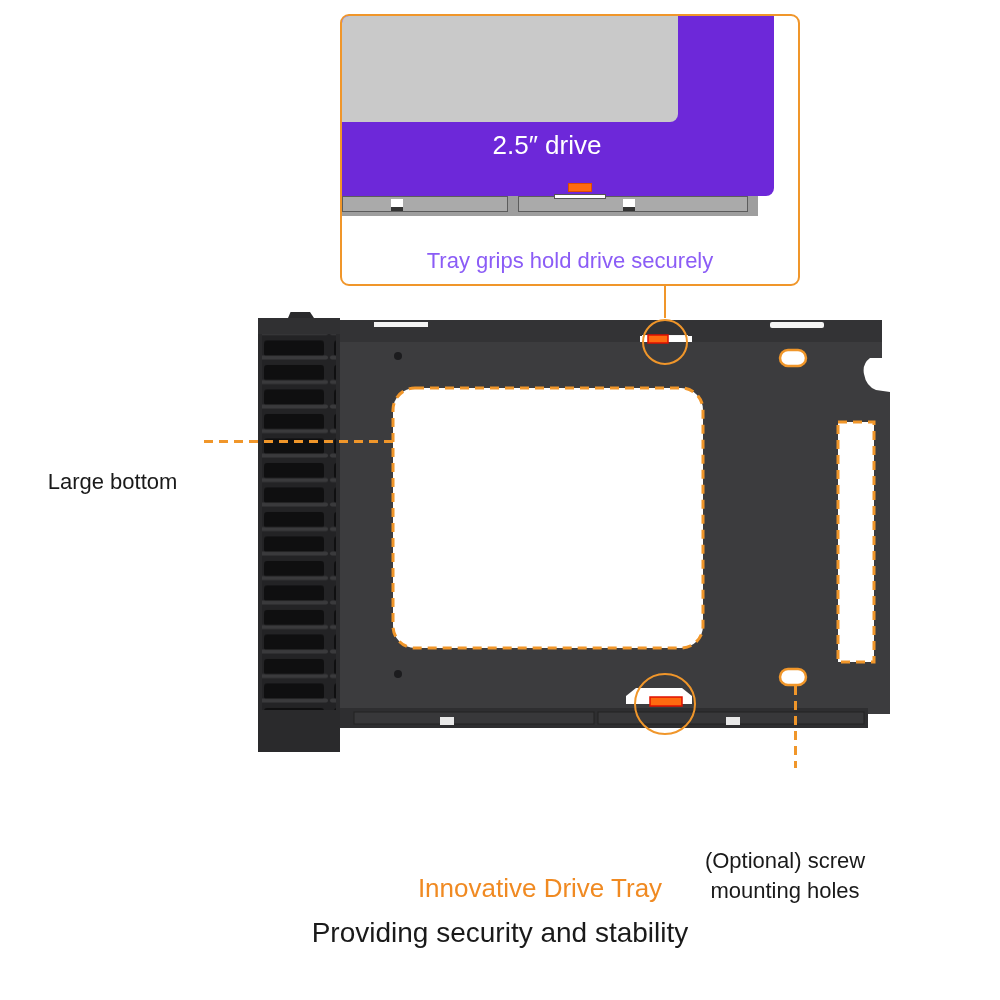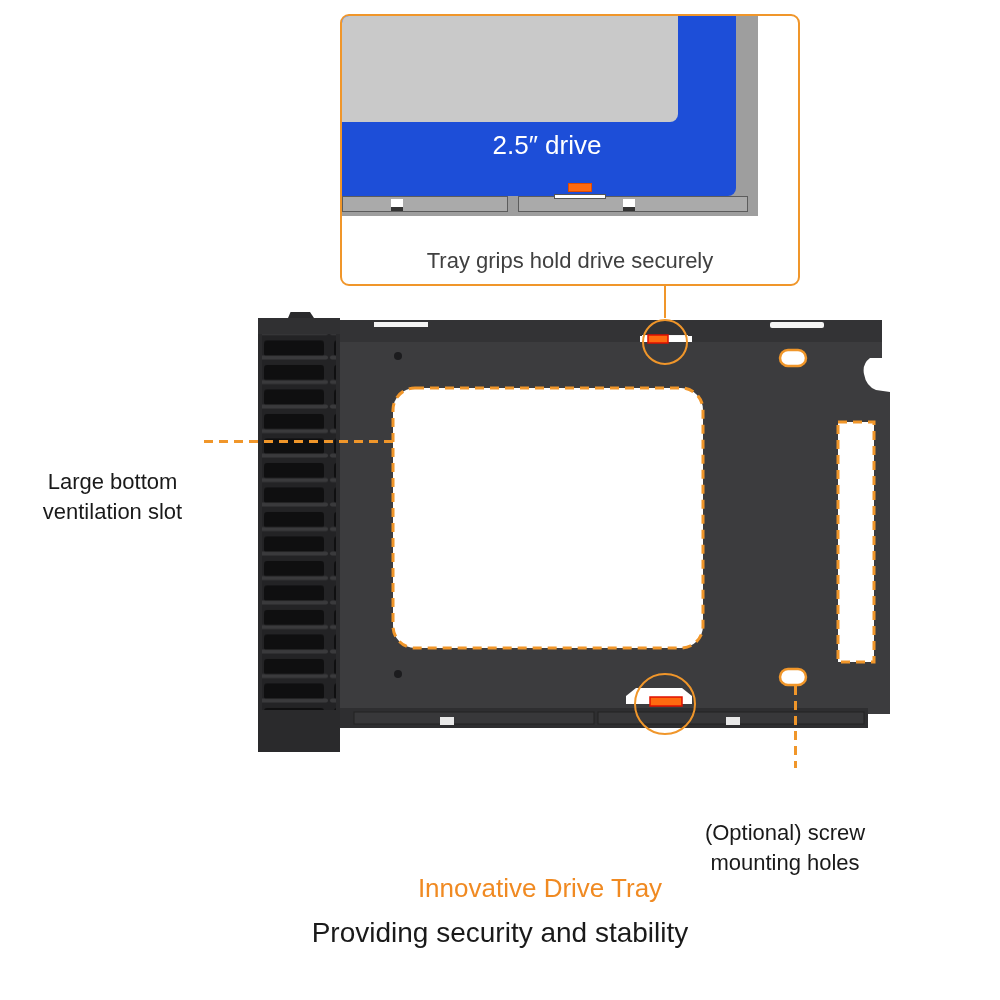--- a/index.html
+++ b/index.html
@@ -1,38 +1,38 @@
 <!DOCTYPE html>
 <html><head>
 <meta charset="utf-8">
 <style>
   html, body { margin:0; padding:0; background:#ffffff; }
   body { width:1000px; height:1000px; position:relative; overflow:hidden; font-family:"Liberation Sans", sans-serif; }
   .abs { position:absolute; }
   
   #callout { left:340px; top:14px; width:460px; height:272px; border:2px solid #f0962a; border-radius:9px; box-sizing:border-box; overflow:hidden; background:#fff; }
   #drive-outer { position:absolute; left:0; top:0; width:416px; height:200px; background:#9e9e9e; }
-  #drive-body { position:absolute; left:0; top:0; width:394px; height:180px; background:#1d4ed8; border-bottom-right-radius:8px; }
+  #drive-body { position:absolute; left:0; top:0; width:432px; height:180px; background:#6d28d9; border-bottom-right-radius:8px; }
   #drive-label-area { position:absolute; left:0; top:0; width:336px; height:106px; background:#c9c9c9; border-bottom-right-radius:8px; }
   #drive-text { position:absolute; left:0; width:410px; top:114px; text-align:center; color:#ffffff; font-size:26px; }
   .rail { position:absolute; top:180px; height:16px; background:#aaaaaa; border:1px solid #5c5c5c; box-sizing:border-box; }
   .rail-tab { position:absolute; width:12px; height:12px; background:#fff; border-bottom:4px solid #333; box-sizing:border-box; }
   #grip-top { position:absolute; left:226px; top:167px; width:24px; height:9px; background:#ff6a10; border:1px solid #e04a00; box-sizing:border-box; }
   #grip-slot { position:absolute; left:212px; top:178px; width:52px; height:5px; background:#fff; border:1px solid #555; box-sizing:border-box; }
-  #callout-caption { position:absolute; left:0; width:100%; top:232px; text-align:center; font-size:22px; color:#404040; }
+  #callout-caption { position:absolute; left:0; width:100%; top:232px; text-align:center; font-size:22px; color:#8b5cf6; }
   #callout-leader { left:664px; top:286px; width:2px; height:32px; background:#f0962a; }
 
   
   #tray { left:258px; top:312px; width:632px; height:440px; }
   .dashes-h { background-image:linear-gradient(to right, #f0962a 60%, transparent 60%); background-size:15px 3px; background-repeat:repeat-x; height:3px; }
   .dashes-v { background-image:linear-gradient(to bottom, #f0962a 60%, transparent 60%); background-size:3px 15px; background-repeat:repeat-y; width:3px; }
 
   .label { font-size:22px; color:#1a1a1a; line-height:30px; text-align:center;margin-top:46px; }
   #vent-label { left:20px; top:421px; width:185px; }
-  #screw-label { left:680px; top:772px; width:210px; }
+  #screw-label { left:680px; top:800px; width:210px; }
   #title { left:0; width:1000px; top:873px; text-align:center; font-size:26px; color:#f08a22;margin-left:40px; }
   #subtitle { left:0; width:1000px; top:917px; text-align:center; font-size:28px; color:#1a1a1a; }
 </style>
 </head>
 <body>
 
 <div id="callout" class="abs">
   <div id="drive-outer"></div>
   <div id="drive-body">
     <div id="drive-label-area"></div>
@@ -97,21 +97,20 @@
   <rect x="392" y="385" width="32" height="9" fill="#ff6a10" stroke="#e01000" stroke-width="1.5"></rect>
   <circle cx="407" cy="392" r="30" fill="none" stroke="#f0962a" stroke-width="2"></circle>
 </svg>
 
 <div class="abs dashes-h" style="left:204px; top:440px; width:190px;"></div>
 
 <div class="abs dashes-v" style="left:794px; top:686px; height:82px;"></div>
 
 <div id="vent-label" class="abs label">
   <div>Large bottom</div>
-  <div>ventilation slot</div>
 </div>
 
 <div id="screw-label" class="abs label">
   <div>(Optional) screw</div>
   <div>mounting holes</div>
 </div>
 
 <div id="title" class="abs">Innovative Drive Tray</div>
 <div id="subtitle" class="abs">Providing security and stability</div>
 

